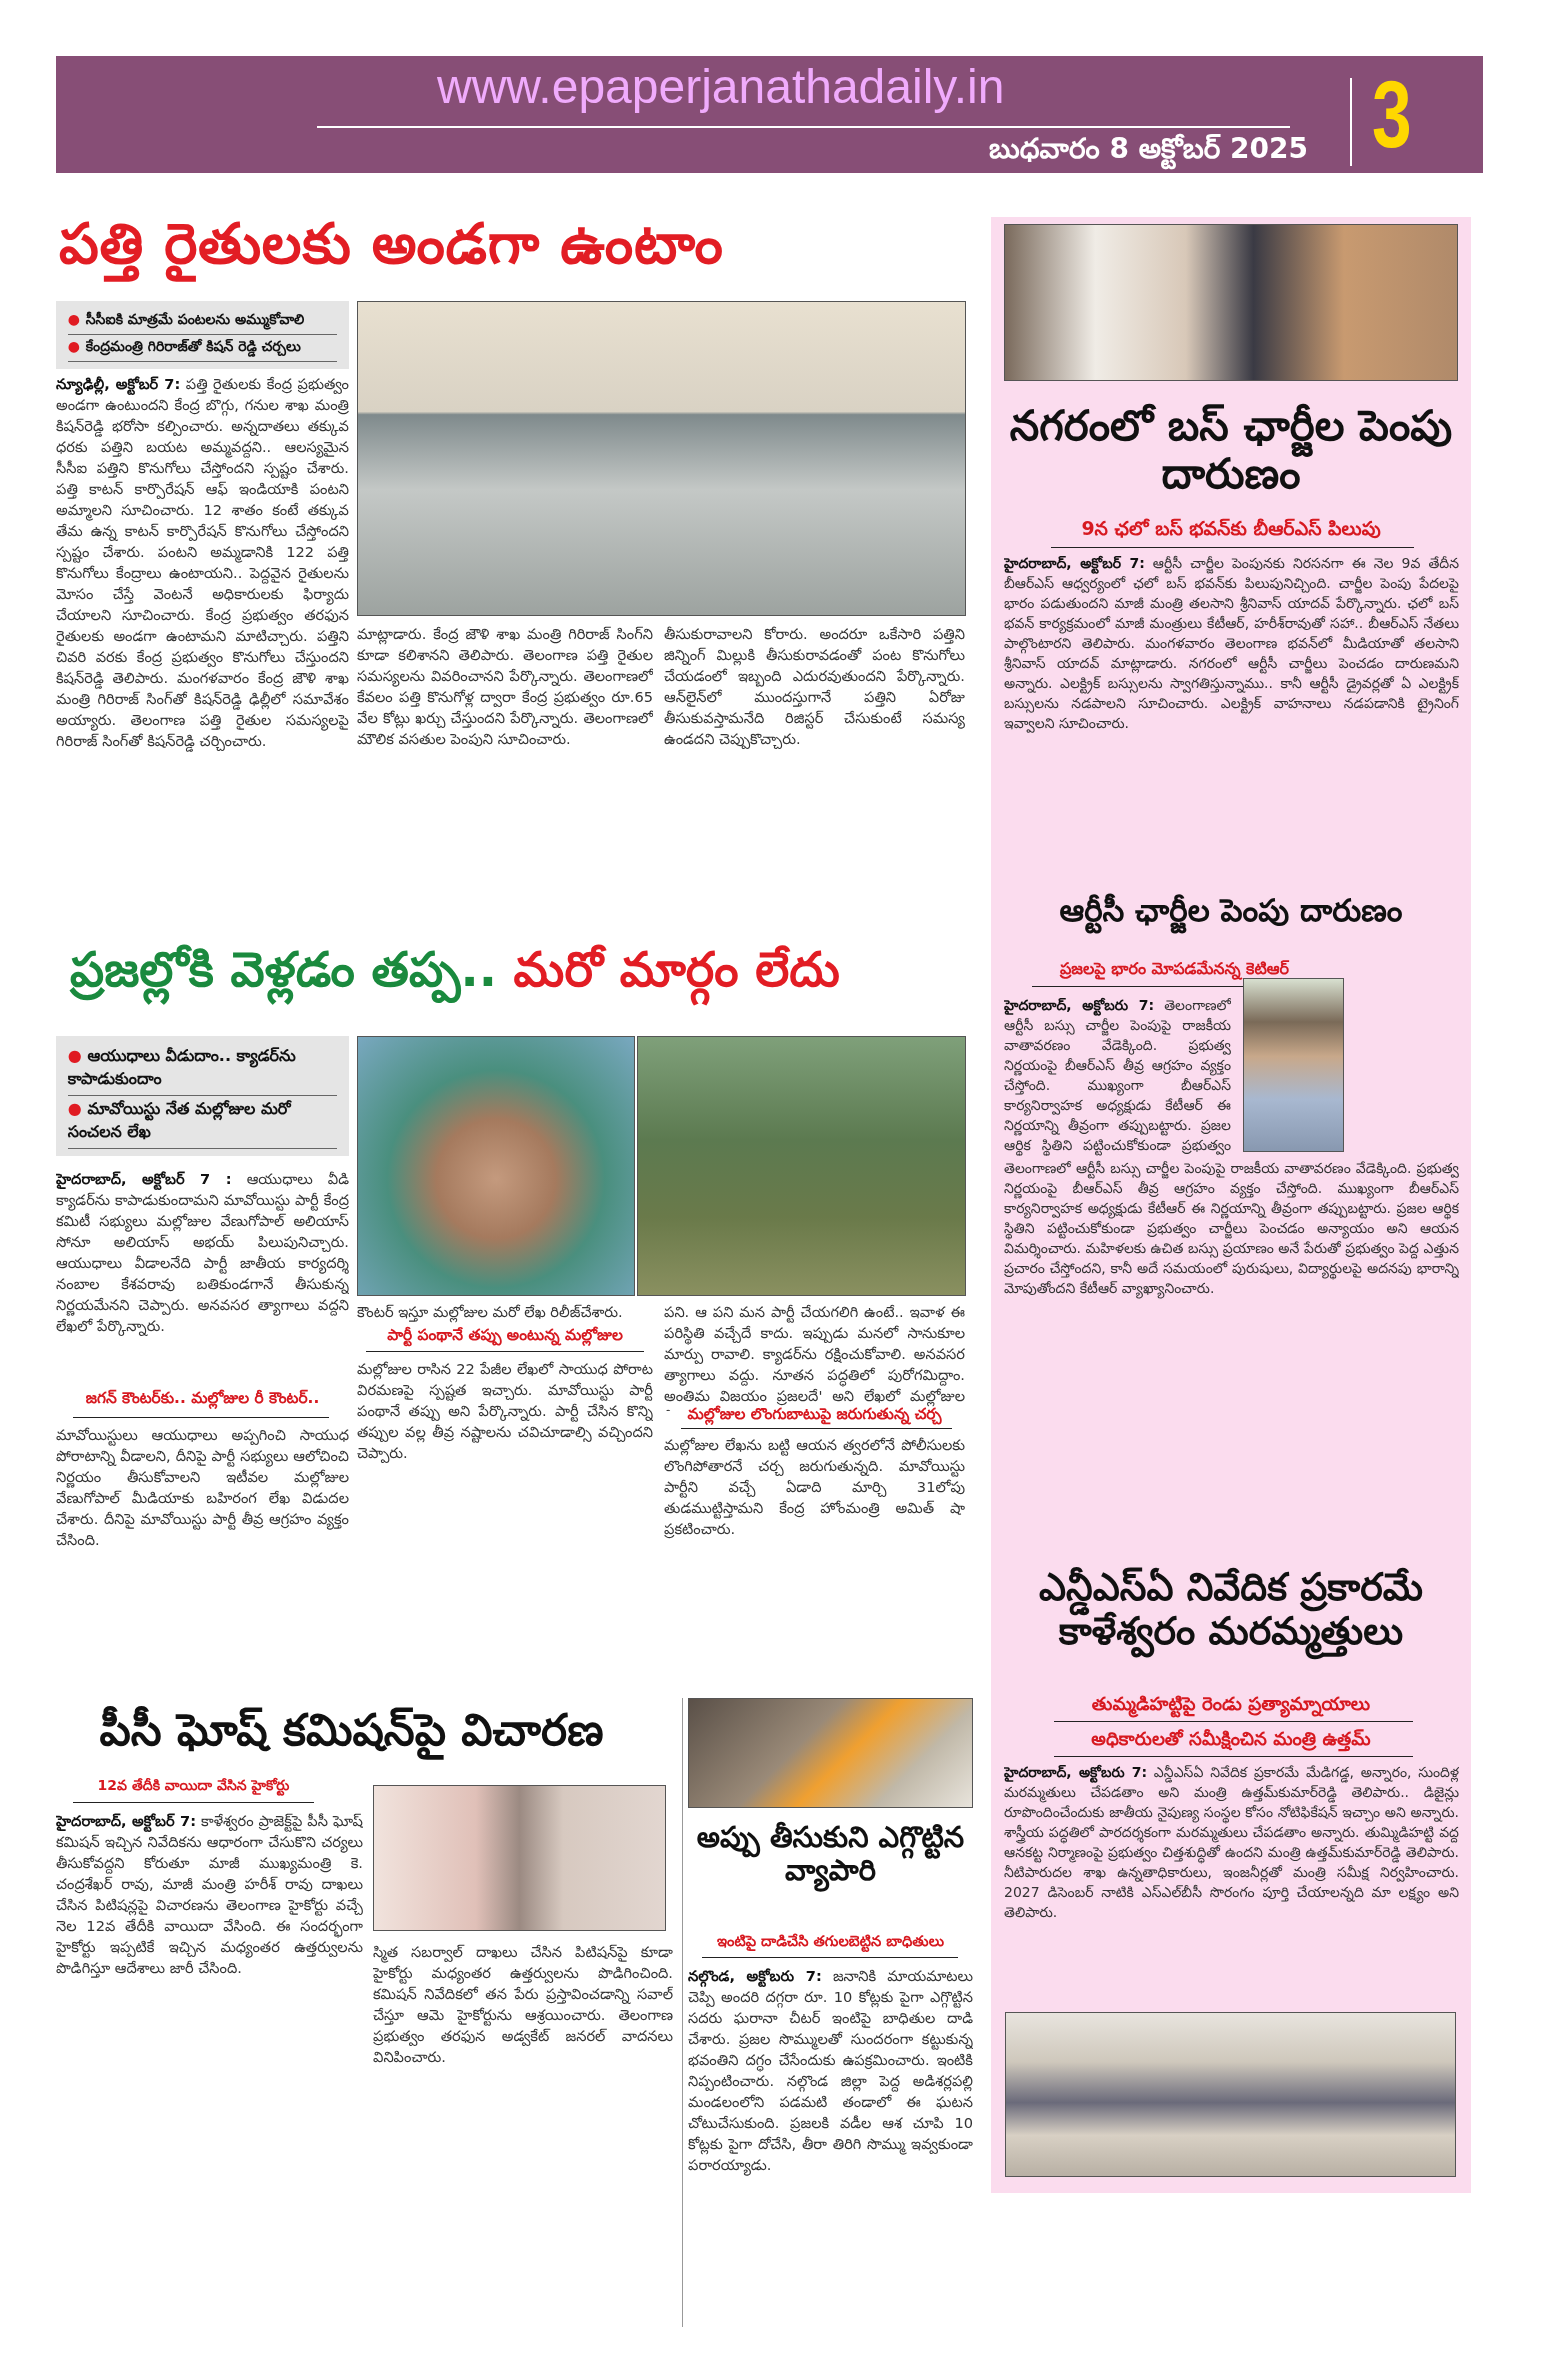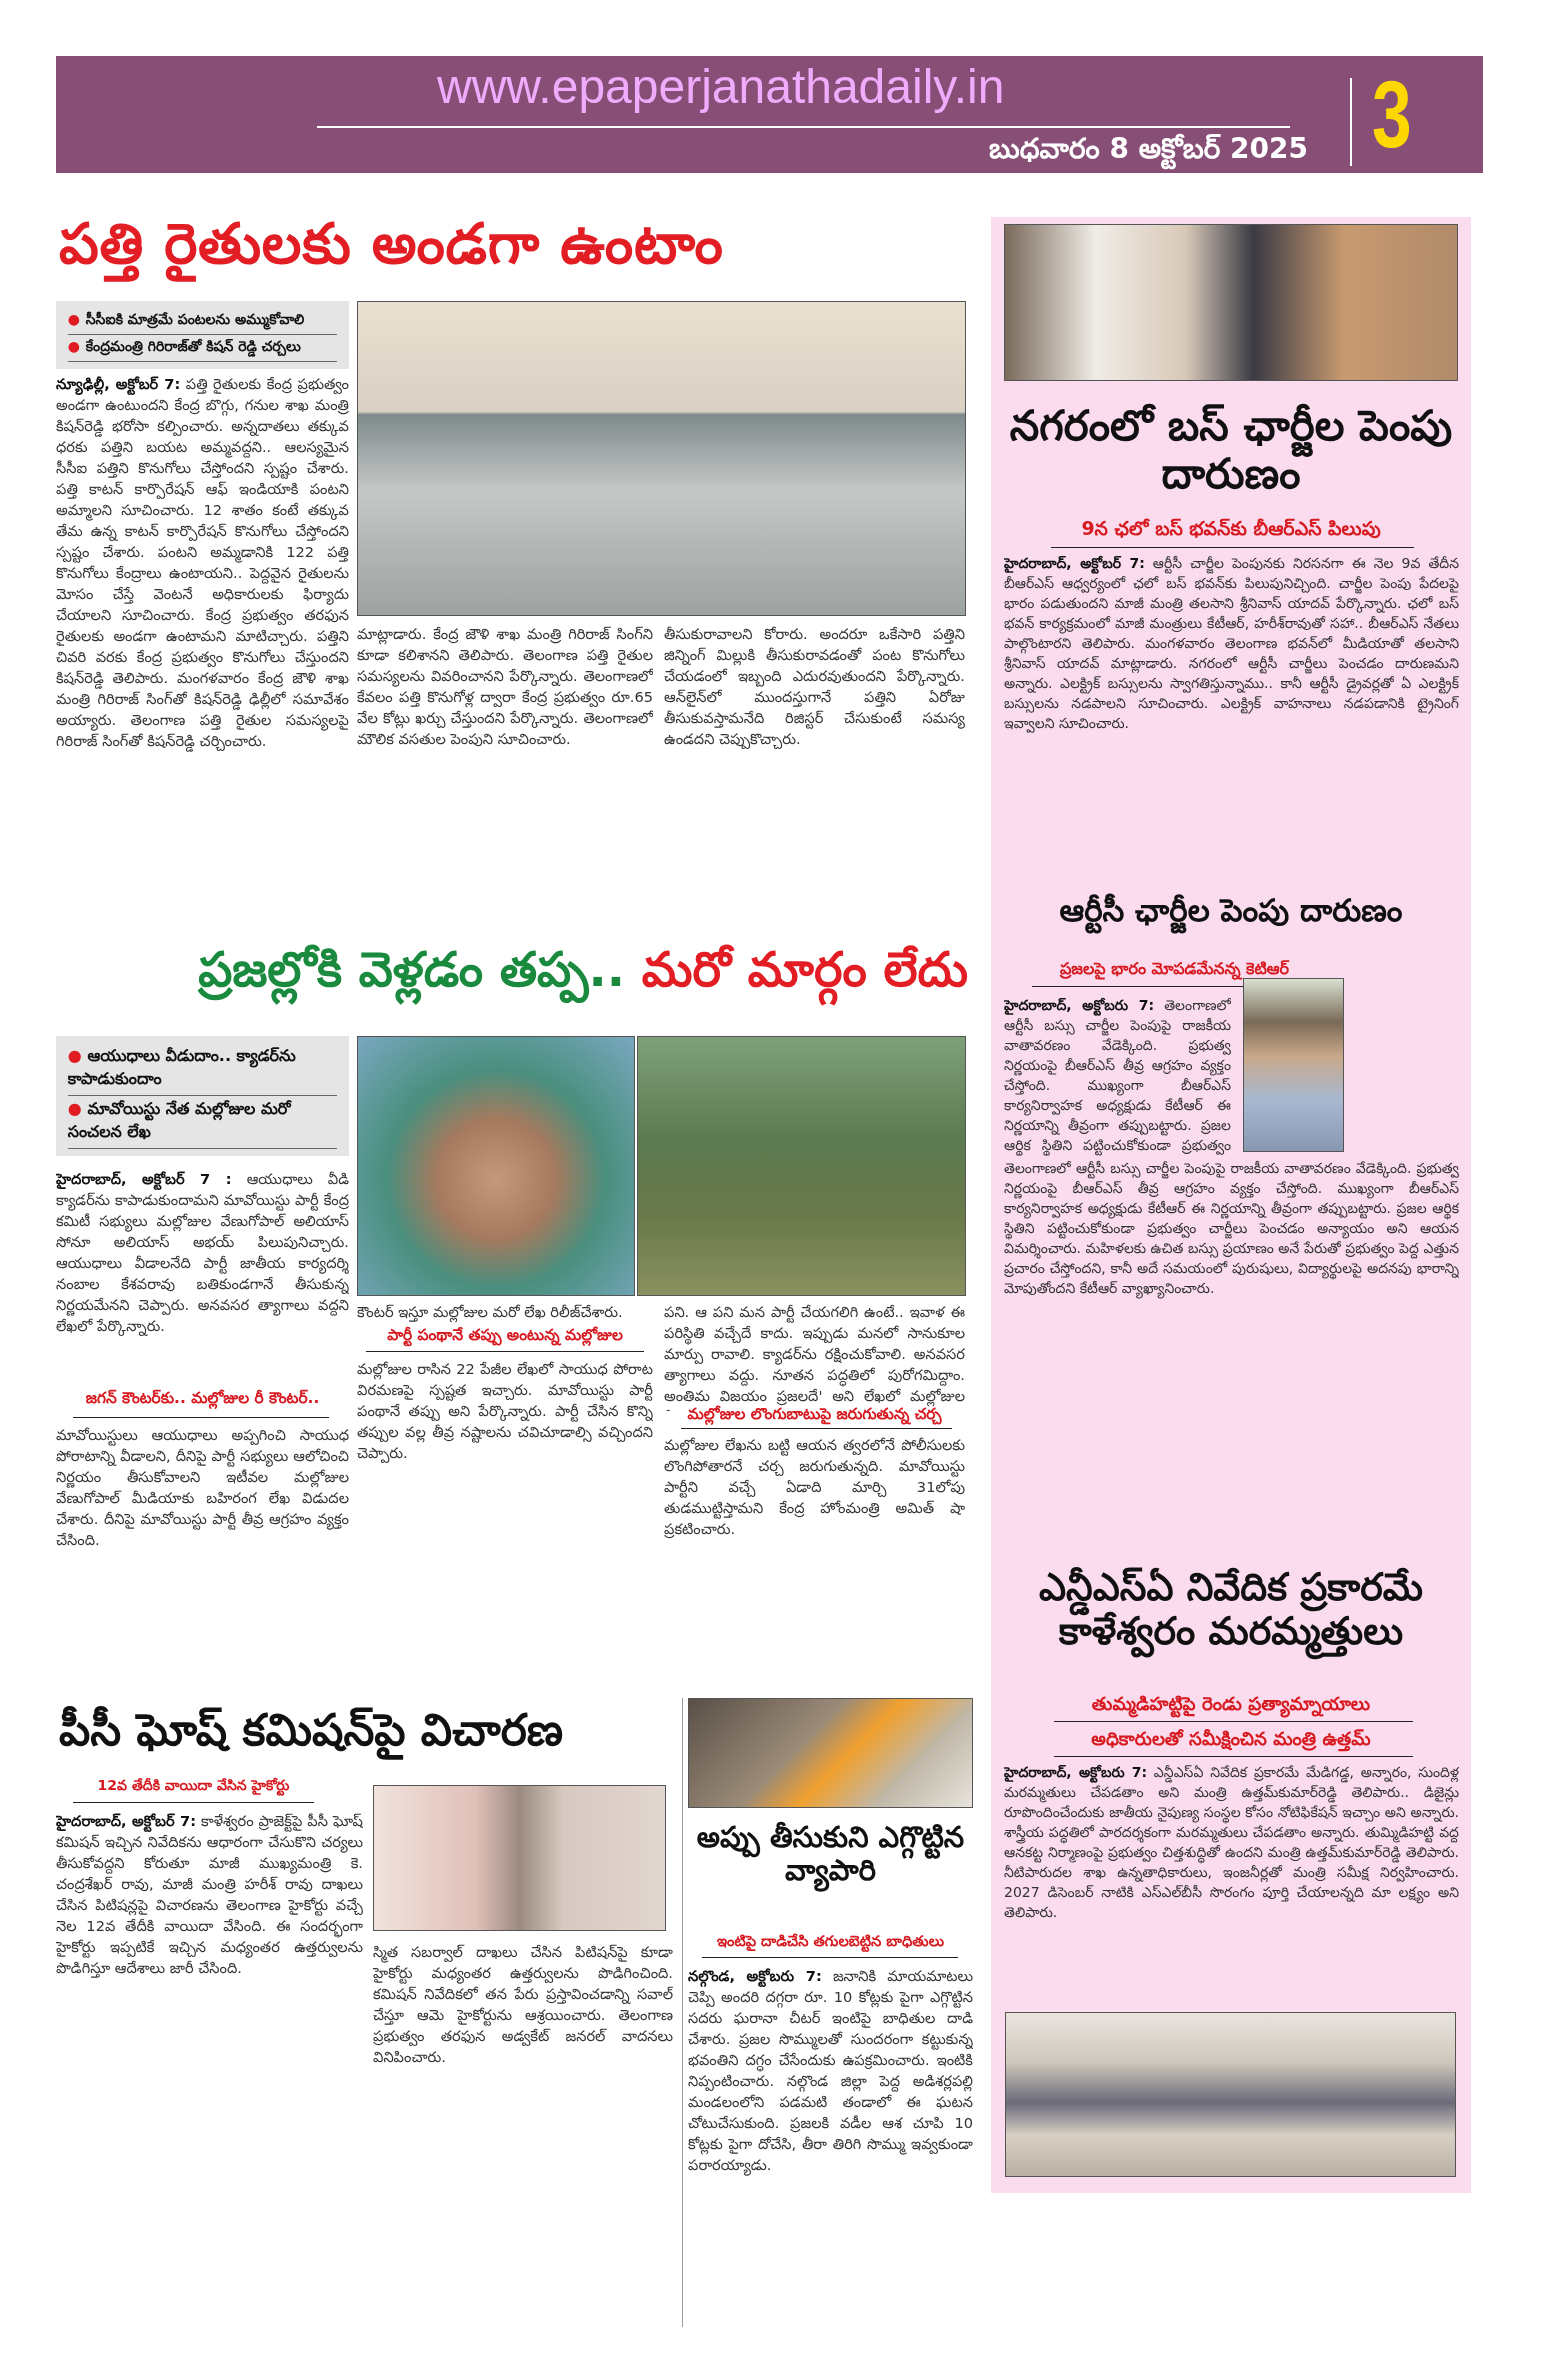--- a/index.html
+++ b/index.html
@@ -47,21 +47,21 @@
   <div style="font-size:14px"><span class="dot">●</span><span>సీసీఐకి మాత్రమే పంటలను అమ్ముకోవాలి</span></div>
   <div style="font-size:14px"><span class="dot">●</span><span>కేంద్రమంత్రి గిరిరాజ్‌తో కిషన్ రెడ్డి చర్చలు</span></div>
 </div>
 <div class="abs photo" style="left:357px;top:301px;width:609px;height:315px;background:linear-gradient(180deg,#e8e0d0 0,#d9d2c4 35%,#7f8a8c 36%,#c4c8c6 60%,#9da3a0 100%)"></div>
 <div class="abs body" style="left:56px;top:373px;width:293px;height:527px;overflow:hidden">
   <b>న్యూఢిల్లీ, అక్టోబర్ 7:</b> <span>పత్తి రైతులకు కేంద్ర ప్రభుత్వం అండగా ఉంటుందని కేంద్ర బొగ్గు, గనుల శాఖ మంత్రి కిషన్‌రెడ్డి భరోసా కల్పించారు. అన్నదాతలు తక్కువ ధరకు పత్తిని బయట అమ్మవద్దని.. ఆలస్యమైన సీసీఐ పత్తిని కొనుగోలు చేస్తోందని స్పష్టం చేశారు. పత్తి కాటన్ కార్పొరేషన్ ఆఫ్ ఇండియాకి పంటని అమ్మాలని సూచించారు. 12 శాతం కంటే తక్కువ తేమ ఉన్న కాటన్ కార్పొరేషన్ కొనుగోలు చేస్తోందని స్పష్టం చేశారు. పంటని అమ్మడానికి 122 పత్తి కొనుగోలు కేంద్రాలు ఉంటాయని.. పెద్దవైన రైతులను మోసం చేస్తే వెంటనే అధికారులకు ఫిర్యాదు చేయాలని సూచించారు. కేంద్ర ప్రభుత్వం తరఫున రైతులకు అండగా ఉంటామని మాటిచ్చారు. పత్తిని చివరి వరకు కేంద్ర ప్రభుత్వం కొనుగోలు చేస్తుందని కిషన్‌రెడ్డి తెలిపారు. మంగళవారం కేంద్ర జౌళి శాఖ మంత్రి గిరిరాజ్ సింగ్‌తో కిషన్‌రెడ్డి ఢిల్లీలో సమావేశం అయ్యారు. తెలంగాణ పత్తి రైతుల సమస్యలపై గిరిరాజ్ సింగ్‌తో కిషన్‌రెడ్డి చర్చించారు.</span>
 </div>
 <div class="abs body" style="left:357px;top:623px;width:296px;height:278px;overflow:hidden">మాట్లాడారు. కేంద్ర జౌళి శాఖ మంత్రి గిరిరాజ్ సింగ్‌ని కూడా కలిశానని తెలిపారు. తెలంగాణ పత్తి రైతుల సమస్యలను వివరించానని పేర్కొన్నారు. తెలంగాణలో కేవలం పత్తి కొనుగోళ్ల ద్వారా కేంద్ర ప్రభుత్వం రూ.65 వేల కోట్లు ఖర్చు చేస్తుందని పేర్కొన్నారు. తెలంగాణలో మౌలిక వసతుల పెంపుని సూచించారు.</div>
 <div class="abs body" style="left:664px;top:623px;width:301px;height:278px;overflow:hidden">తీసుకురావాలని కోరారు. అందరూ ఒకేసారి పత్తిని జిన్నింగ్ మిల్లుకి తీసుకురావడంతో పంట కొనుగోలు చేయడంలో ఇబ్బంది ఎదురవుతుందని పేర్కొన్నారు. ఆన్‌లైన్‌లో ముందస్తుగానే పత్తిని ఏరోజు తీసుకువస్తామనేది రిజిస్టర్ చేసుకుంటే సమస్య ఉండదని చెప్పుకొచ్చారు.</div>
 
-<div class="abs hl" style="left:53px;top:942px;width:915px;font-size:48px;text-align:right">
+<div class="abs hl" style="left:70px;top:942px;width:915px;font-size:48px;text-align:left">
   <span class="green">ప్రజల్లోకి వెళ్లడం తప్ప..</span>
   <span class="red">మరో మార్గం లేదు</span>
 </div>
 <div class="abs deck" style="left:56px;top:1036px;width:293px;">
   <div style="font-size:16px"><span class="dot">●</span><span>ఆయుధాలు వీడుదాం.. క్యాడర్‌ను కాపాడుకుందాం</span></div>
   <div style="font-size:16px"><span class="dot">●</span><span>మావోయిస్టు నేత మల్లోజుల మరో సంచలన లేఖ</span></div>
 </div>
 <div class="abs body" style="left:56px;top:1168px;width:293px;height:212px;overflow:hidden">
   <b>హైదరాబాద్, అక్టోబర్ 7 :</b> <span>ఆయుధాలు వీడి క్యాడర్‌ను కాపాడుకుందామని మావోయిస్టు పార్టీ కేంద్ర కమిటీ సభ్యులు మల్లోజుల వేణుగోపాల్ అలియాస్ సోనూ అలియాస్ అభయ్ పిలుపునిచ్చారు. ఆయుధాలు వీడాలనేది పార్టీ జాతీయ కార్యదర్శి నంబాల కేశవరావు బతికుండగానే తీసుకున్న నిర్ణయమేనని చెప్పారు. అనవసర త్యాగాలు వద్దని లేఖలో పేర్కొన్నారు.</span>
 </div>
@@ -73,21 +73,21 @@
 <div class="abs photo" style="left:637px;top:1036px;width:329px;height:260px;background:linear-gradient(180deg,#7fa07a 0,#5c7a50 40%,#6a7a4a 70%,#8a9060 100%)"></div>
 <div class="abs body" style="left:357px;top:1301px;width:296px">కౌంటర్ ఇస్తూ మల్లోజుల మరో లేఖ రిలీజ్‌చేశారు.</div>
 <div class="abs sub-red" style="left:357px;top:1326px;width:296px;font-size:15.4px">పార్టీ పంథానే తప్పు అంటున్న మల్లోజుల</div>
 <div class="abs rule" style="left:366px;top:1351px;width:278px;height:0.7px"></div>
 <div class="abs body" style="left:357px;top:1358px;width:296px;height:329px;overflow:hidden">మల్లోజుల రాసిన 22 పేజీల లేఖలో సాయుధ పోరాట విరమణపై స్పష్టత ఇచ్చారు. మావోయిస్టు పార్టీ పంథానే తప్పు అని పేర్కొన్నారు. పార్టీ చేసిన కొన్ని తప్పుల వల్ల తీవ్ర నష్టాలను చవిచూడాల్సి వచ్చిందని చెప్పారు.</div>
 <div class="abs body" style="left:664px;top:1301px;width:301px;height:110px;overflow:hidden">పని. ఆ పని మన పార్టీ చేయగలిగి ఉంటే.. ఇవాళ ఈ పరిస్థితి వచ్చేదే కాదు. ఇప్పుడు మనలో సానుకూల మార్పు రావాలి. క్యాడర్‌ను రక్షించుకోవాలి. అనవసర త్యాగాలు వద్దు. నూతన పద్ధతిలో పురోగమిద్దాం. అంతిమ విజయం ప్రజలదే' అని లేఖలో మల్లోజుల పేర్కొన్నారు.</div>
 <div class="abs sub-red" style="left:664px;top:1405px;width:301px;font-size:15.4px">మల్లోజుల లొంగుబాటుపై జరుగుతున్న చర్చ</div>
 <div class="abs rule" style="left:681px;top:1428px;width:271px;height:0.7px"></div>
 <div class="abs body" style="left:664px;top:1434px;width:301px;height:253px;overflow:hidden">మల్లోజుల లేఖను బట్టి ఆయన త్వరలోనే పోలీసులకు లొంగిపోతారనే చర్చ జరుగుతున్నది. మావోయిస్టు పార్టీని వచ్చే ఏడాది మార్చి 31లోపు తుడముట్టిస్తామని కేంద్ర హోంమంత్రి అమిత్ షా ప్రకటించారు.</div>
 
-<div class="abs hl" style="left:59px;top:1705px;width:585px;font-size:44px;text-align:left;color:#111">పీసీ ఘోష్ కమిషన్‌పై విచారణ</div>
+<div class="abs hl" style="left:59px;top:1705px;width:585px;font-size:44px;text-align:center;color:#111">పీసీ ఘోష్ కమిషన్‌పై విచారణ</div>
 <div class="abs sub-red" style="left:73px;top:1777px;width:241px;font-size:14px">12వ తేదీకి వాయిదా వేసిన హైకోర్టు</div>
 <div class="abs rule" style="left:73px;top:1802px;width:241px;height:0.7px"></div>
 <div class="abs body" style="left:56px;top:1810px;width:307px;height:512px;overflow:hidden">
   <b>హైదరాబాద్, అక్టోబర్ 7:</b> <span>కాళేశ్వరం ప్రాజెక్ట్‌పై పీసీ ఘోష్ కమిషన్ ఇచ్చిన నివేదికను ఆధారంగా చేసుకొని చర్యలు తీసుకోవద్దని కోరుతూ మాజీ ముఖ్యమంత్రి కె. చంద్రశేఖర్ రావు, మాజీ మంత్రి హరీశ్ రావు దాఖలు చేసిన పిటిషన్లపై విచారణను తెలంగాణ హైకోర్టు వచ్చే నెల 12వ తేదీకి వాయిదా వేసింది. ఈ సందర్భంగా హైకోర్టు ఇప్పటికే ఇచ్చిన మధ్యంతర ఉత్తర్వులను పొడిగిస్తూ ఆదేశాలు జారీ చేసింది.</span>
 </div>
 <div class="abs photo" style="left:373px;top:1785px;width:293px;height:146px;background:linear-gradient(90deg,#f1e3dd 0,#e0c0b8 35%,#9b8a82 50%,#d7c9c0 65%,#e2d6d0 100%)"></div>
 <div class="abs body" style="left:373px;top:1941px;width:300px;height:381px;overflow:hidden">స్మిత సబర్వాల్ దాఖలు చేసిన పిటిషన్‌పై కూడా హైకోర్టు మధ్యంతర ఉత్తర్వులను పొడిగించింది. కమిషన్ నివేదికలో తన పేరు ప్రస్తావించడాన్ని సవాల్ చేస్తూ ఆమె హైకోర్టును ఆశ్రయించారు. తెలంగాణ ప్రభుత్వం తరఫున అడ్వకేట్ జనరల్ వాదనలు వినిపించారు.</div>
 <div class="abs colrule" style="left:682px;top:1698px;height:629px"></div>
 
 <div class="abs photo" style="left:688px;top:1698px;width:285px;height:110px;background:linear-gradient(135deg,#5a5048 0,#9a8a78 40%,#f0a030 55%,#c0b8a8 75%,#e8e4dc 100%)"></div>

